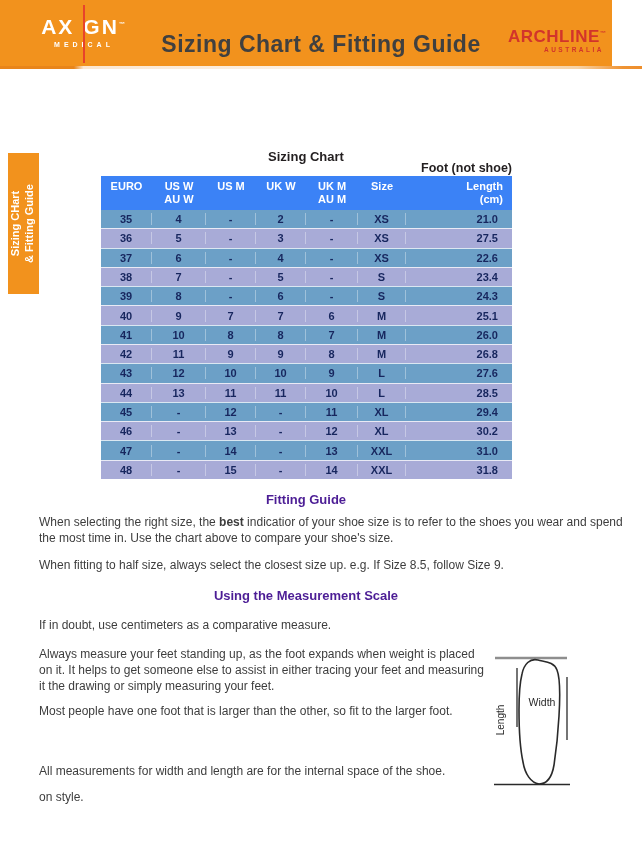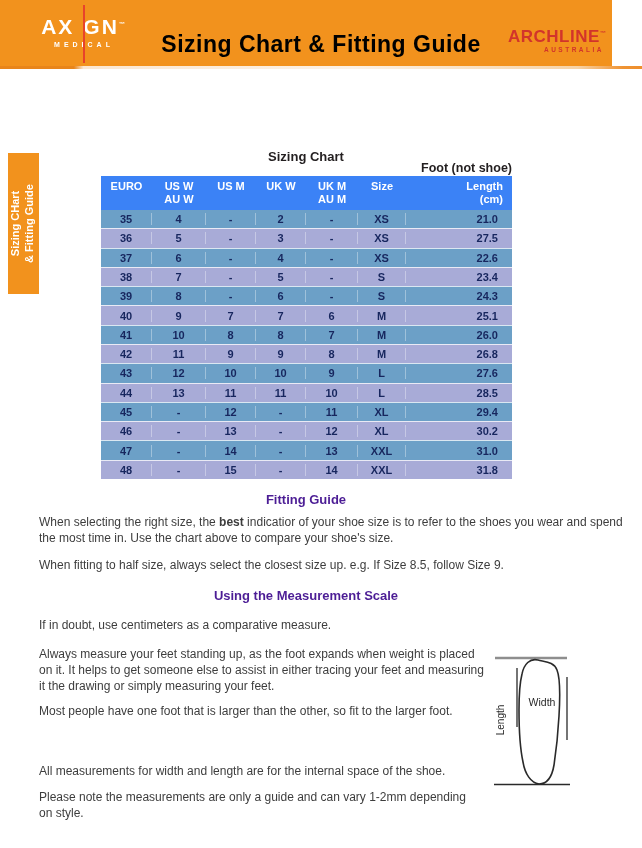--- a/index.html
+++ b/index.html
@@ -9,21 +9,21 @@
   
   .header{position:absolute;left:0;top:0;width:612px;height:66px;background:#F2921D;}
   .logo-axign{position:absolute;left:36px;top:16px;width:96px;text-align:center;color:#fff;}
   .axign-name{display:flex;justify-content:center;align-items:flex-start;
               font-size:21px;font-weight:bold;letter-spacing:2px;line-height:21px;}
   .axign-gap{width:9px;}
   .axign-tm{font-size:6px;margin-top:-2px;}
   .axign-sub{font-size:7px;font-weight:bold;letter-spacing:4px;margin-top:4px;}
   .axign-line{position:absolute;left:47px;top:-11px;width:2px;height:58px;background:#E8432B;}
   .header-title{position:absolute;left:0;top:31px;width:642px;text-align:center;
-                color:#000000;font-size:23px;font-weight:bold;letter-spacing:0.5px;}
+                color:#404040;font-size:23px;font-weight:bold;letter-spacing:0.5px;}
   .logo-archline{position:absolute;left:508px;top:25px;width:96px;color:#D2342B;}
   .arch-name{font-size:17px;font-weight:bold;letter-spacing:0.5px;line-height:16px;}
   .arch-tm{font-size:6px;vertical-align:super;}
   .arch-sub{font-size:6.5px;font-weight:bold;letter-spacing:2.5px;text-align:right;margin-top:1px;}
   .header-rule{position:absolute;left:0;top:66px;width:642px;height:3px;
      background:linear-gradient(to right,#E8851B 0%,#E8851B 11.5%,#FBE7D2 13%,
                 #FCF1E5 55%,#F7D3A6 90%,#EF9434 97%,#EE8E2B 100%);}
 
   
   .side-tab{position:absolute;left:8px;top:153px;width:31px;height:141px;background:#F2921D;}
@@ -281,21 +281,20 @@
   <div class="sec-heading h-measure">Using the Measurement Scale</div>
   <div class="para p3">If in doubt, use centimeters as a comparative measure.</div>
   <div class="para p4">
     <div>Always measure your feet standing up, as the foot expands when weight is placed</div>
     <div>on it. It helps to get someone else to assist in either tracing your feet and measuring</div>
     <div>it the drawing or simply measuring your feet.</div>
   </div>
   <div class="para p5">Most people have one foot that is larger than the other, so fit to the larger foot.</div>
   <div class="para p6">All measurements for width and length are for the internal space of the shoe.</div>
   <div class="para p7">
-    <div>Please note the measurements are only a guide and can vary 1-2mm depending</div>
     <div>on style.</div>
   </div>
 
   <svg class="foot-diagram" width="95" height="148" viewBox="0 0 95 148">
     <line x1="7" y1="12" x2="79" y2="12" stroke="#8E8E8E" stroke-width="2.5"></line>
     <path d="M 50,14 C 42,12 36,18 34,28 C 32,36 31,50 31,64 C 31,82 32,102 35,116
              C 37,128 43,137 51,138 C 59,138 64,131 66,119 C 68,106 70,88 71,70
              C 72,53 73,34 69,24 C 66,16 58,16 50,14 Z" fill="none" stroke="#2A2A2A" stroke-width="1.6"></path>
     <line x1="29" y1="22" x2="29" y2="81" stroke="#2A2A2A" stroke-width="1.3"></line>
     <line x1="79" y1="31" x2="79" y2="94" stroke="#2A2A2A" stroke-width="1.3"></line>

